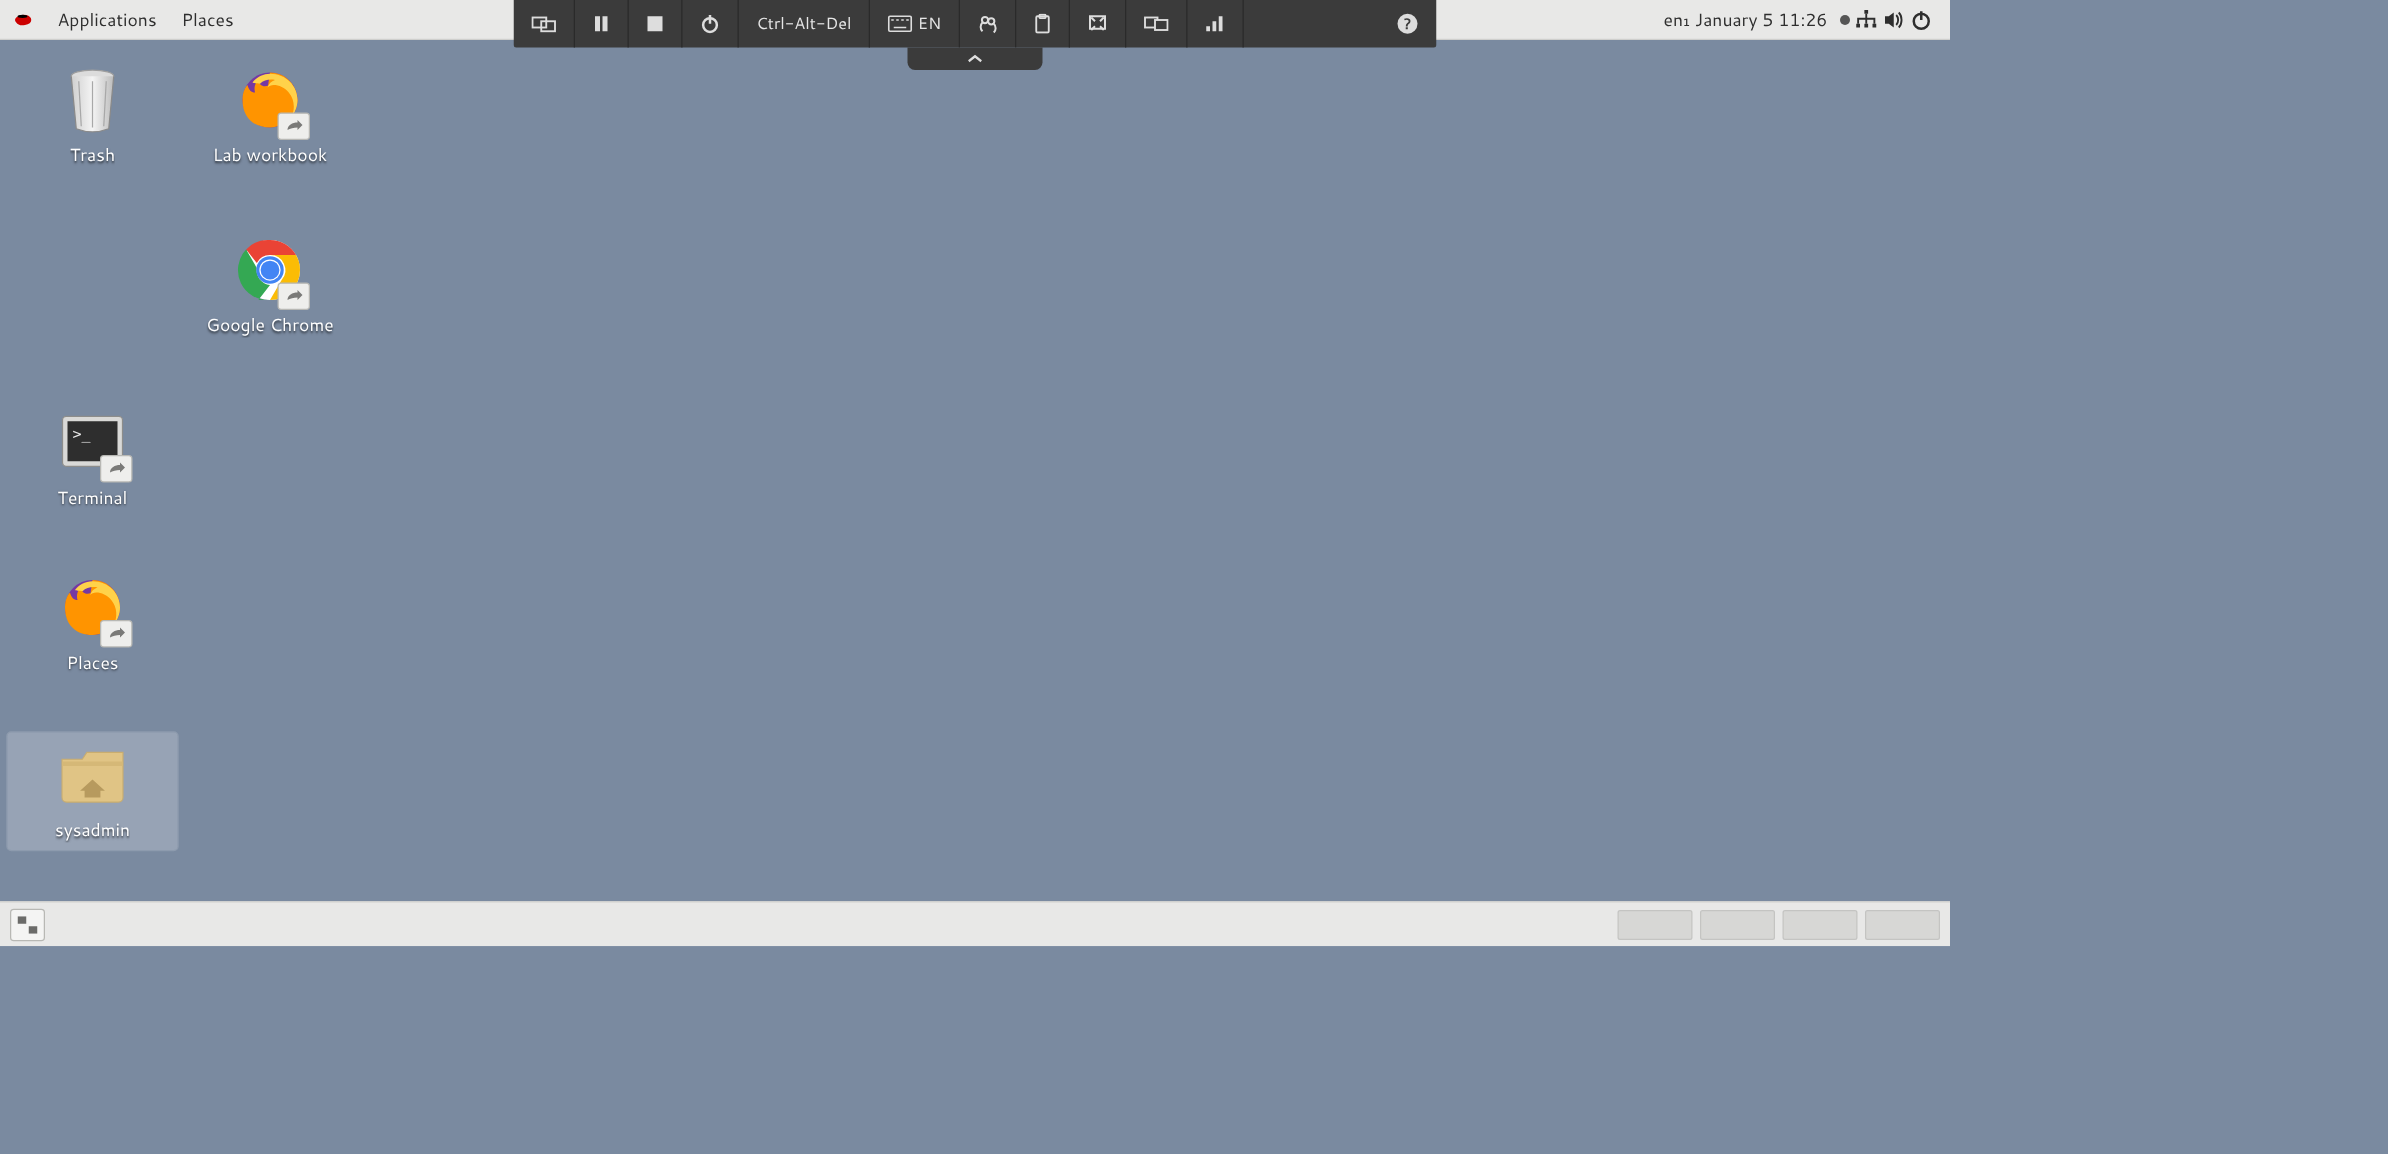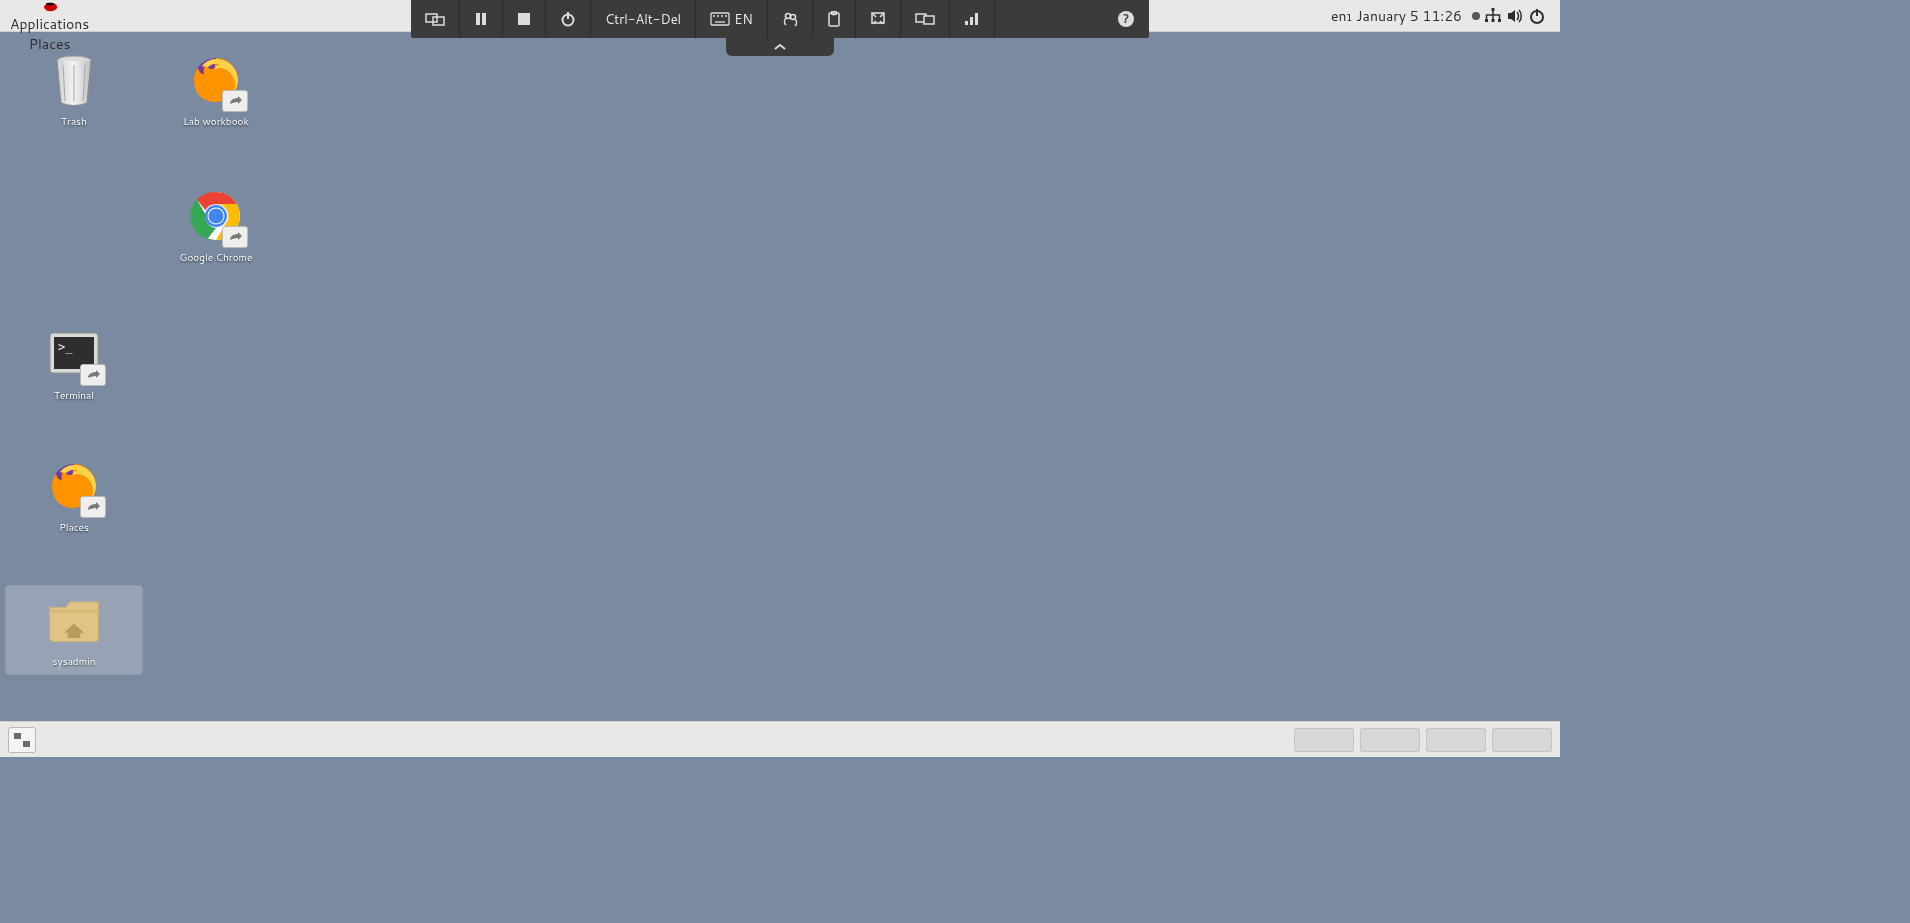--- a/index.html
+++ b/index.html
@@ -18,21 +18,21 @@
   .top-panel {
     position: absolute;
     top: 0; left: 0; right: 0;
     height: 32px;
     background: #e8e8e7;
     border-bottom: 1px solid #cfcfcd;
     display: flex;
     align-items: center;
     z-index: 10;
   }
-  .panel-left { display: flex; align-items: center; height: 100%; flex-direction: column; }
+  .panel-left { display: flex; align-items: center; height: 100%; }
   .panel-right { margin-left: auto; display: flex; align-items: center; height: 100%; gap: 4px; padding-right: 14px; }
   .hat-icon { width: 22px; height: 22px; margin: 0 6px 0 8px; display:flex; align-items:center; justify-content:center;}
   .menu-item {
     padding: 0 10px; height: 100%; display: flex; align-items: center;
     cursor: pointer; color: #2e2e2e;
   }
   .status-text { color: #2e2e2e; }
   .status-dot { width:8px; height:8px; border-radius:50%; background:#555; display:inline-block; margin-left:4px;}
   .sys-icon { width:18px; height:18px; display:flex; align-items:center; justify-content:center;}
 
@@ -99,21 +99,21 @@
   .shortcut-badge {
     position: absolute; right: -4px; bottom: -4px;
     width: 26px; height: 22px;
     background: #eeeeec;
     border: 1px solid #b8b8b4;
     border-radius: 3px;
     display:flex; align-items:center; justify-content:center;
   }
   .icon-label {
     color: #fff;
-    font-size: 10px;
+    font-size: 14px;
     text-shadow: 0 1px 2px rgba(0,0,0,0.7);
     max-width: 130px;
     white-space: nowrap;
     overflow: hidden;
     text-overflow: ellipsis;
   }
 
   
   .bottom-panel {
     position: absolute;

